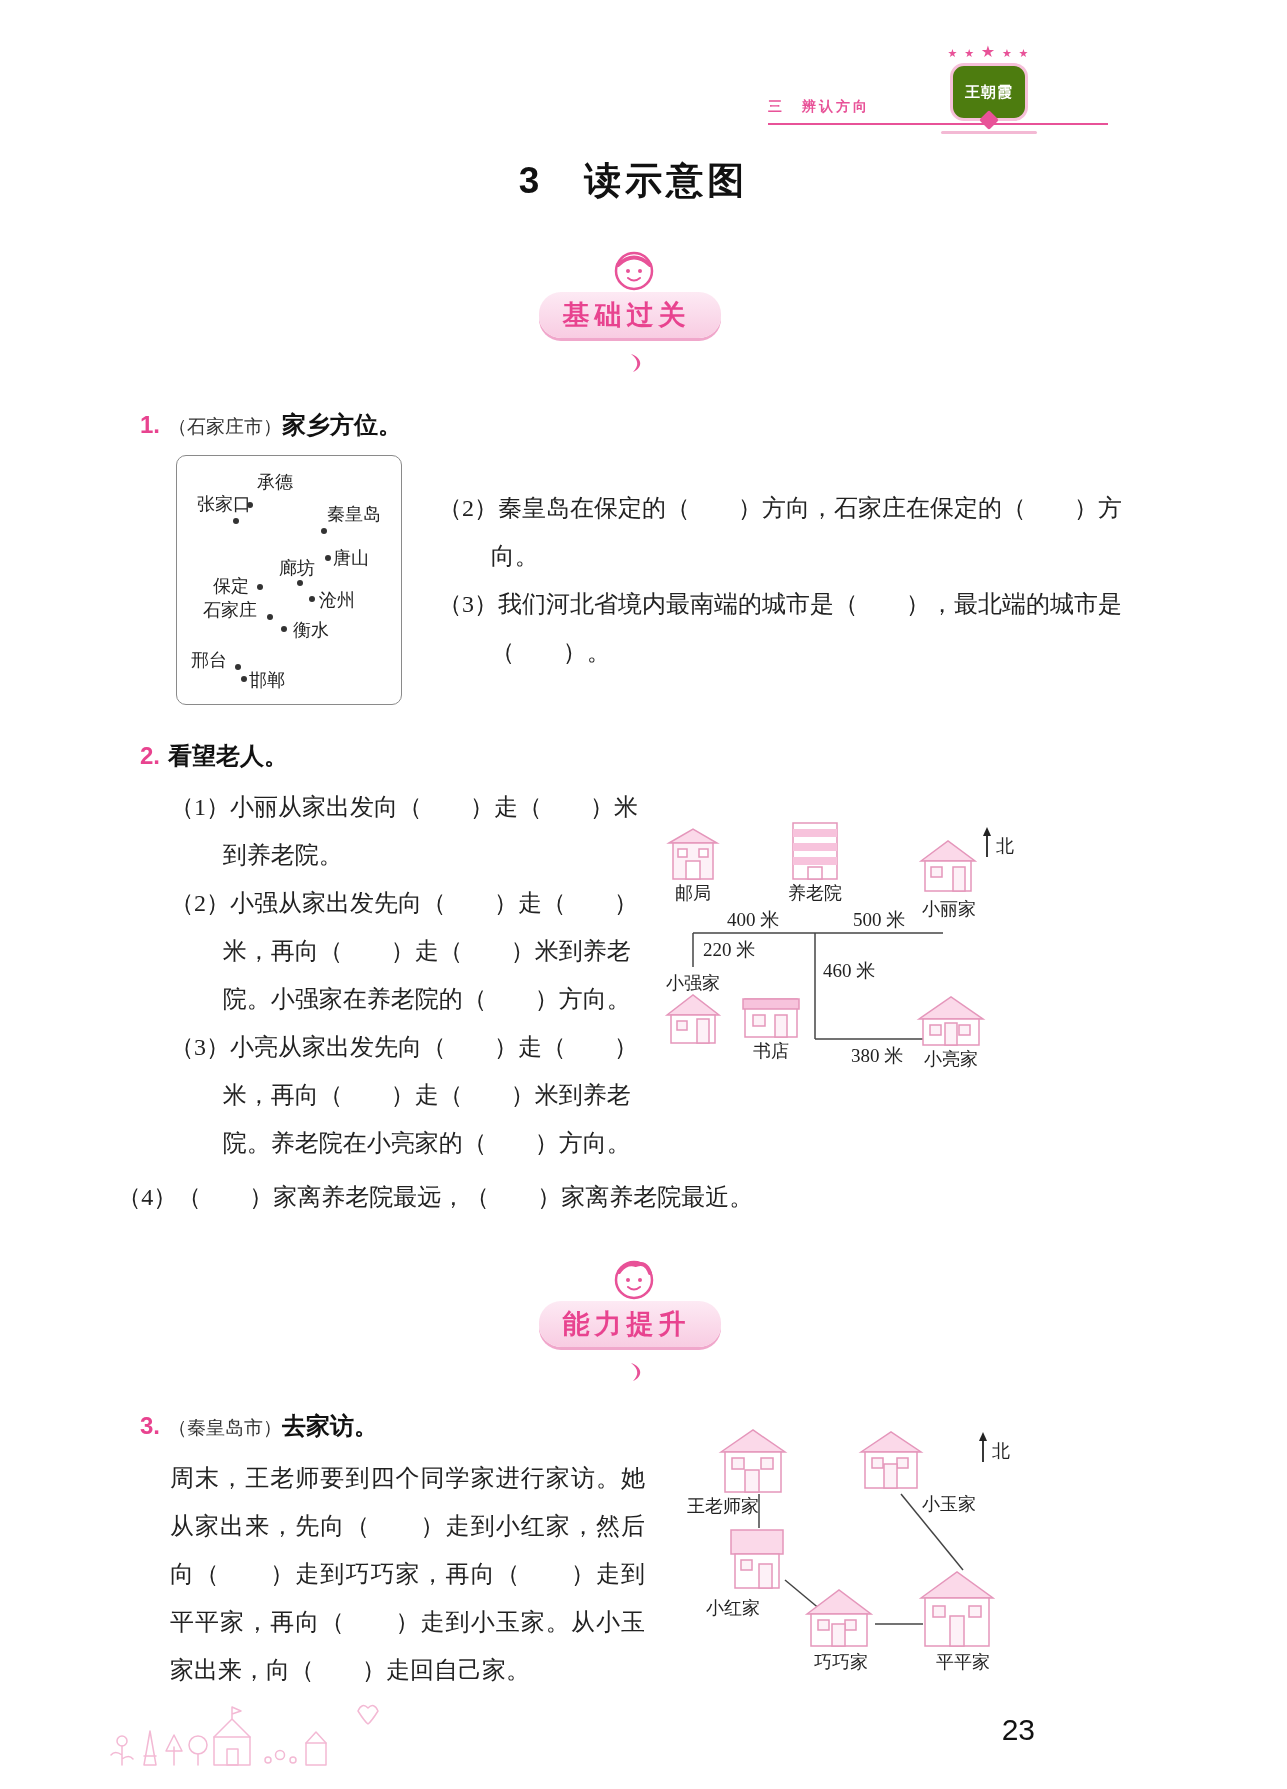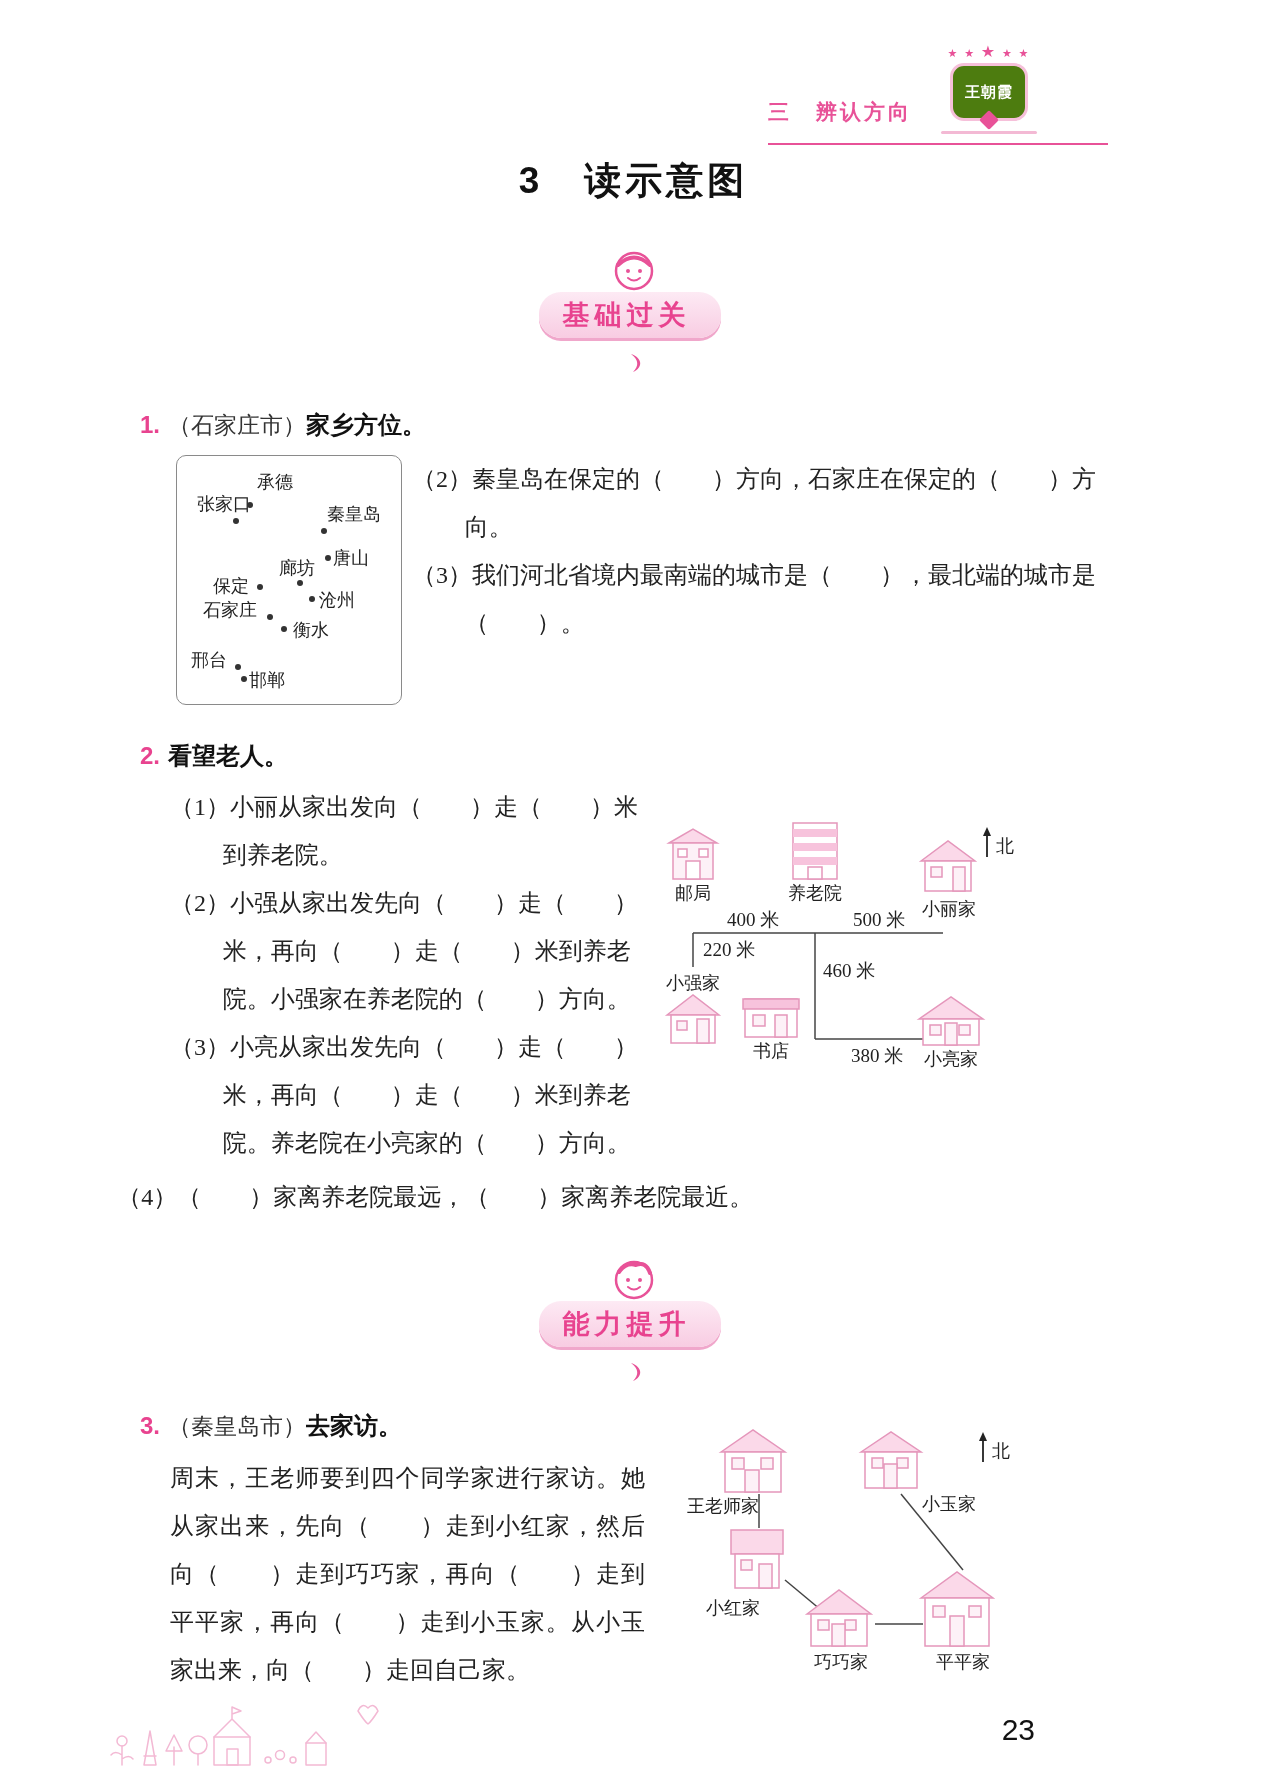--- a/index.html
+++ b/index.html
@@ -6,23 +6,23 @@
   html,body { background:#fff; }
   .page {
     position:relative; width:1287px; height:1789px; background:#fff;
     font-family:"Liberation Serif","DejaVu Serif",serif; color:#222; overflow:hidden;
   }
   .content { padding:0 160px 0 140px; }
 
   
   .chapter {
     position:absolute; top:98px; right:179px; width:340px;
-    border-bottom:2px solid #e85298; padding-bottom:17px;
+    border-bottom:2px solid #e85298; padding-bottom:7px;
     font-family:"Liberation Sans","DejaVu Sans",sans-serif;
-    font-size:21px; font-weight:600; color:#e85298; letter-spacing:3px;
+    font-size:14px; font-weight:600; color:#e85298; letter-spacing:3px;
   }
   .logo {
     position:absolute; top:44px; right:250px; width:96px; text-align:center; z-index:2;
   }
   .logo .stars { color:#e85298; font-size:11px; letter-spacing:2px; line-height:1; }
   .logo .stars .big { font-size:16px; }
   .logo .shield {
     margin:3px auto 0; width:78px; height:58px; background:#4d7c0f;
     border-radius:14px; border:3px solid #f6c0da;
     display:flex; align-items:center; justify-content:center;
@@ -55,27 +55,27 @@
     font-weight:bold; font-size:27px; letter-spacing:5px;
   }
   .section-badge .tail { margin-left:6px; margin-top:14px; }
 
   
   .q-head { margin-top:34px; font-size:24px; line-height:1.4; }
   .q-num {
     font-family:"Liberation Sans",sans-serif; font-weight:bold;
     color:#e8438f; font-size:24px; margin-right:8px;
   }
-  .q-prefix { font-size:23px; color:#333; }
+  .q-prefix { font-size:19px; color:#333; }
   .q-title { font-weight:bold; color:#111; font-size:24px; }
 
   .item { font-size:24px; line-height:48px; padding-left:2.2em; text-indent:-2.2em; color:#222; }
 
   
-  .q1-body { display:flex; align-items:flex-start; margin-top:12px; }
+  .q1-body { display:flex; align-items:center; margin-top:12px;gap:26px; }
   .map-box {
     position:relative; margin-left:36px; width:226px; height:250px; flex:0 0 auto;
     border:1px solid #8a8a8a; border-radius:10px; background:#fff;
   }
   .city { position:absolute; font-size:18px; color:#222; white-space:nowrap; }
   .cdot { position:absolute; width:6px; height:6px; border-radius:50%; background:#333; }
   .q1-items { flex:1; margin-left:10px; }
 
   
   .q2-body { display:flex; align-items:flex-start; margin-top:10px; }

